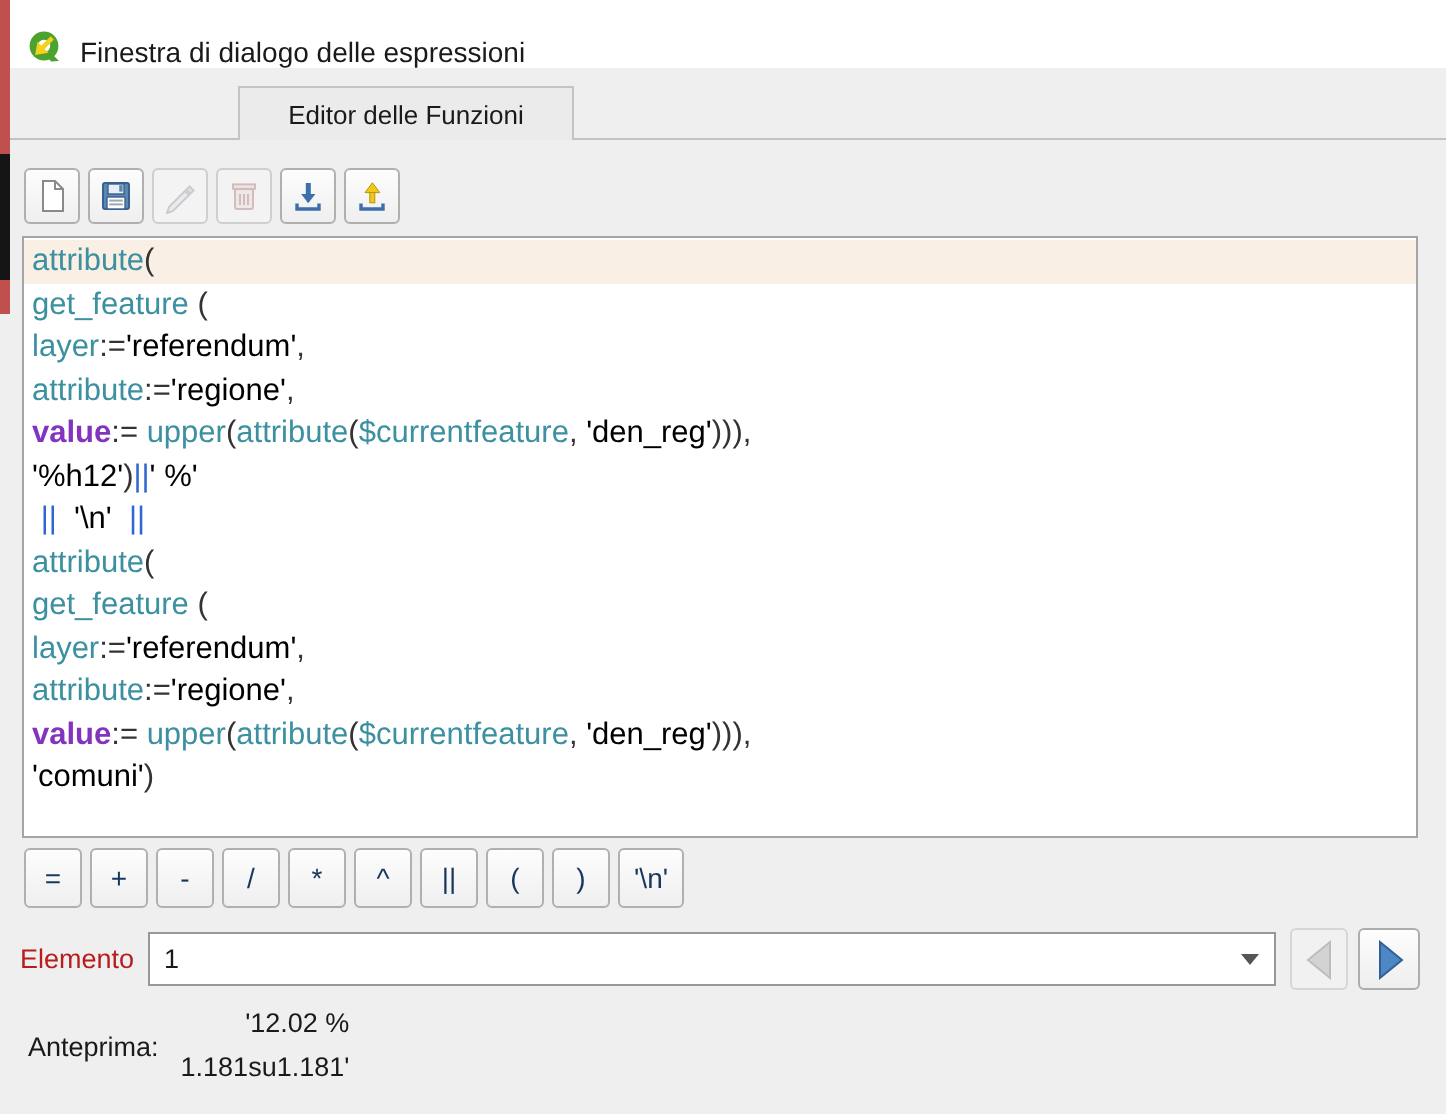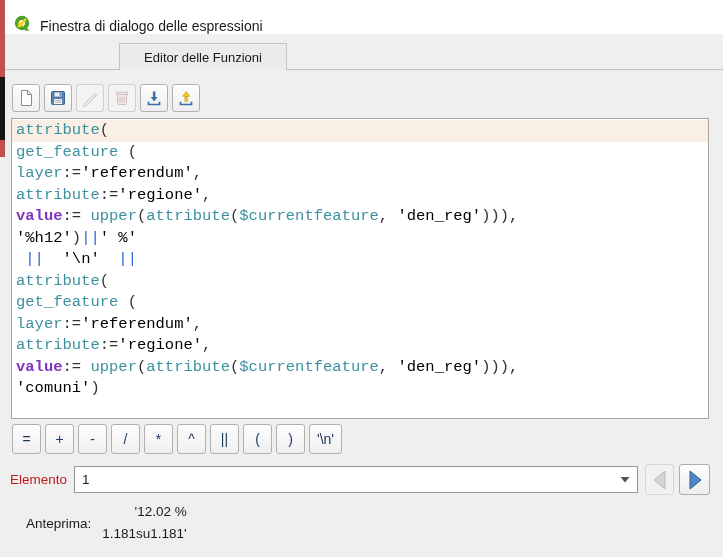--- a/index.html
+++ b/index.html
@@ -17,21 +17,21 @@
 
   .tabbar{position:absolute;left:0;top:34px;right:0;height:36px;background:#efefef;border-bottom:1px solid #c2c2c2;box-sizing:border-box;}
   .tab{position:absolute;box-sizing:border-box;display:flex;align-items:center;justify-content:center;font-size:13px;color:#1a1a1a;cursor:default;}
   .tab.active{left:5px;top:6px;height:31px;width:114px;background:#ffffff;border:1px solid #b4b4b4;border-bottom:none;z-index:2;}
   .tab.inactive{left:119px;top:9px;height:27px;width:168px;background:#ebebeb;border:1px solid #c4c4c4;border-bottom:none;}
 
   .toolbar{position:absolute;left:12px;top:84px;display:flex;gap:4px;}
   .tool-btn{width:28px;height:28px;border:1px solid #b0b0b0;border-radius:3px;background:linear-gradient(#fdfdfd,#efefef);display:flex;align-items:center;justify-content:center;padding:0;}
   .tool-btn.disabled{background:#f3f3f3;border-color:#cfcfcf;}
 
-  .editor{position:absolute;left:11px;top:118px;width:698px;height:301px;background:#ffffff;border:1px solid #a5a5a5;box-sizing:border-box;font-family:Liberation Mono, monospace;font-size:15.5px;line-height:21.5px;white-space:pre;overflow:hidden;padding:1px 0;}
+  .editor{position:absolute;left:11px;top:118px;width:698px;height:301px;background:#ffffff;border:1px solid #a5a5a5;box-sizing:border-box;font-family:Liberation Sans, sans-serif;font-size:15.5px;line-height:21.5px;white-space:pre;overflow:hidden;padding:1px 0;}
   .code-line{padding-left:4px;height:21.5px;}
   .code-line.current{background:#f9efe4;}
   .tok-fn{color:#3c90a0;}
   .tok-str{color:#000000;}
   .tok-kw{color:#8234be;font-weight:bold;}
   .tok-op{color:#2f66d0;}
   .tok-p{color:#333333;}
 
   .ops{position:absolute;left:12px;top:424px;display:flex;gap:4px;}
   .op-btn{min-width:29px;height:30px;padding:0 7px;border:1px solid #b0b0b0;border-radius:3px;background:linear-gradient(#fdfdfd,#efefef);font-family:"Liberation Sans",sans-serif;font-size:14px;color:#17365d;box-sizing:border-box;}
@@ -39,21 +39,21 @@
   .element-row{position:absolute;left:0;top:464px;right:0;height:31px;}
   .element-label{position:absolute;left:10px;top:0;height:31px;display:flex;align-items:center;font-size:13.5px;color:#b91c1c;}
   .combo{position:absolute;left:74px;top:2px;width:564px;height:27px;background:#ffffff;border:1px solid #989898;box-sizing:border-box;display:flex;align-items:center;}
   .combo-value{flex:1;padding-left:7px;font-size:13.5px;color:#1a1a1a;}
   .combo-arrow{width:24px;display:flex;align-items:center;justify-content:center;}
   .nav-btn{position:absolute;top:0;height:31px;border-radius:3px;box-sizing:border-box;display:flex;align-items:center;justify-content:center;padding:0;}
   .nav-prev{left:645px;width:29px;background:#f1f1f1;border:1px solid #d6d6d6;}
   .nav-next{left:679px;width:31px;background:linear-gradient(#fdfdfd,#eeeeee);border:1px solid #adadad;}
 
   .preview-row{position:absolute;left:0;top:501px;right:0;display:flex;}
-  .preview-label{margin-left:26px;align-self:center;font-size:13.5px;color:#1a1a1a;}
+  .preview-label{margin-left:14px;align-self:center;font-size:13.5px;color:#1a1a1a;}
   .preview-value{margin-left:11px;font-size:13.5px;color:#1a1a1a;line-height:22px;text-align:right;}
 </style>
 </head>
 <body>
 
 <div class="dialog">
 
   <div class="edge-strip">
     <div class="seg1"></div>
     <div class="seg2"></div>

